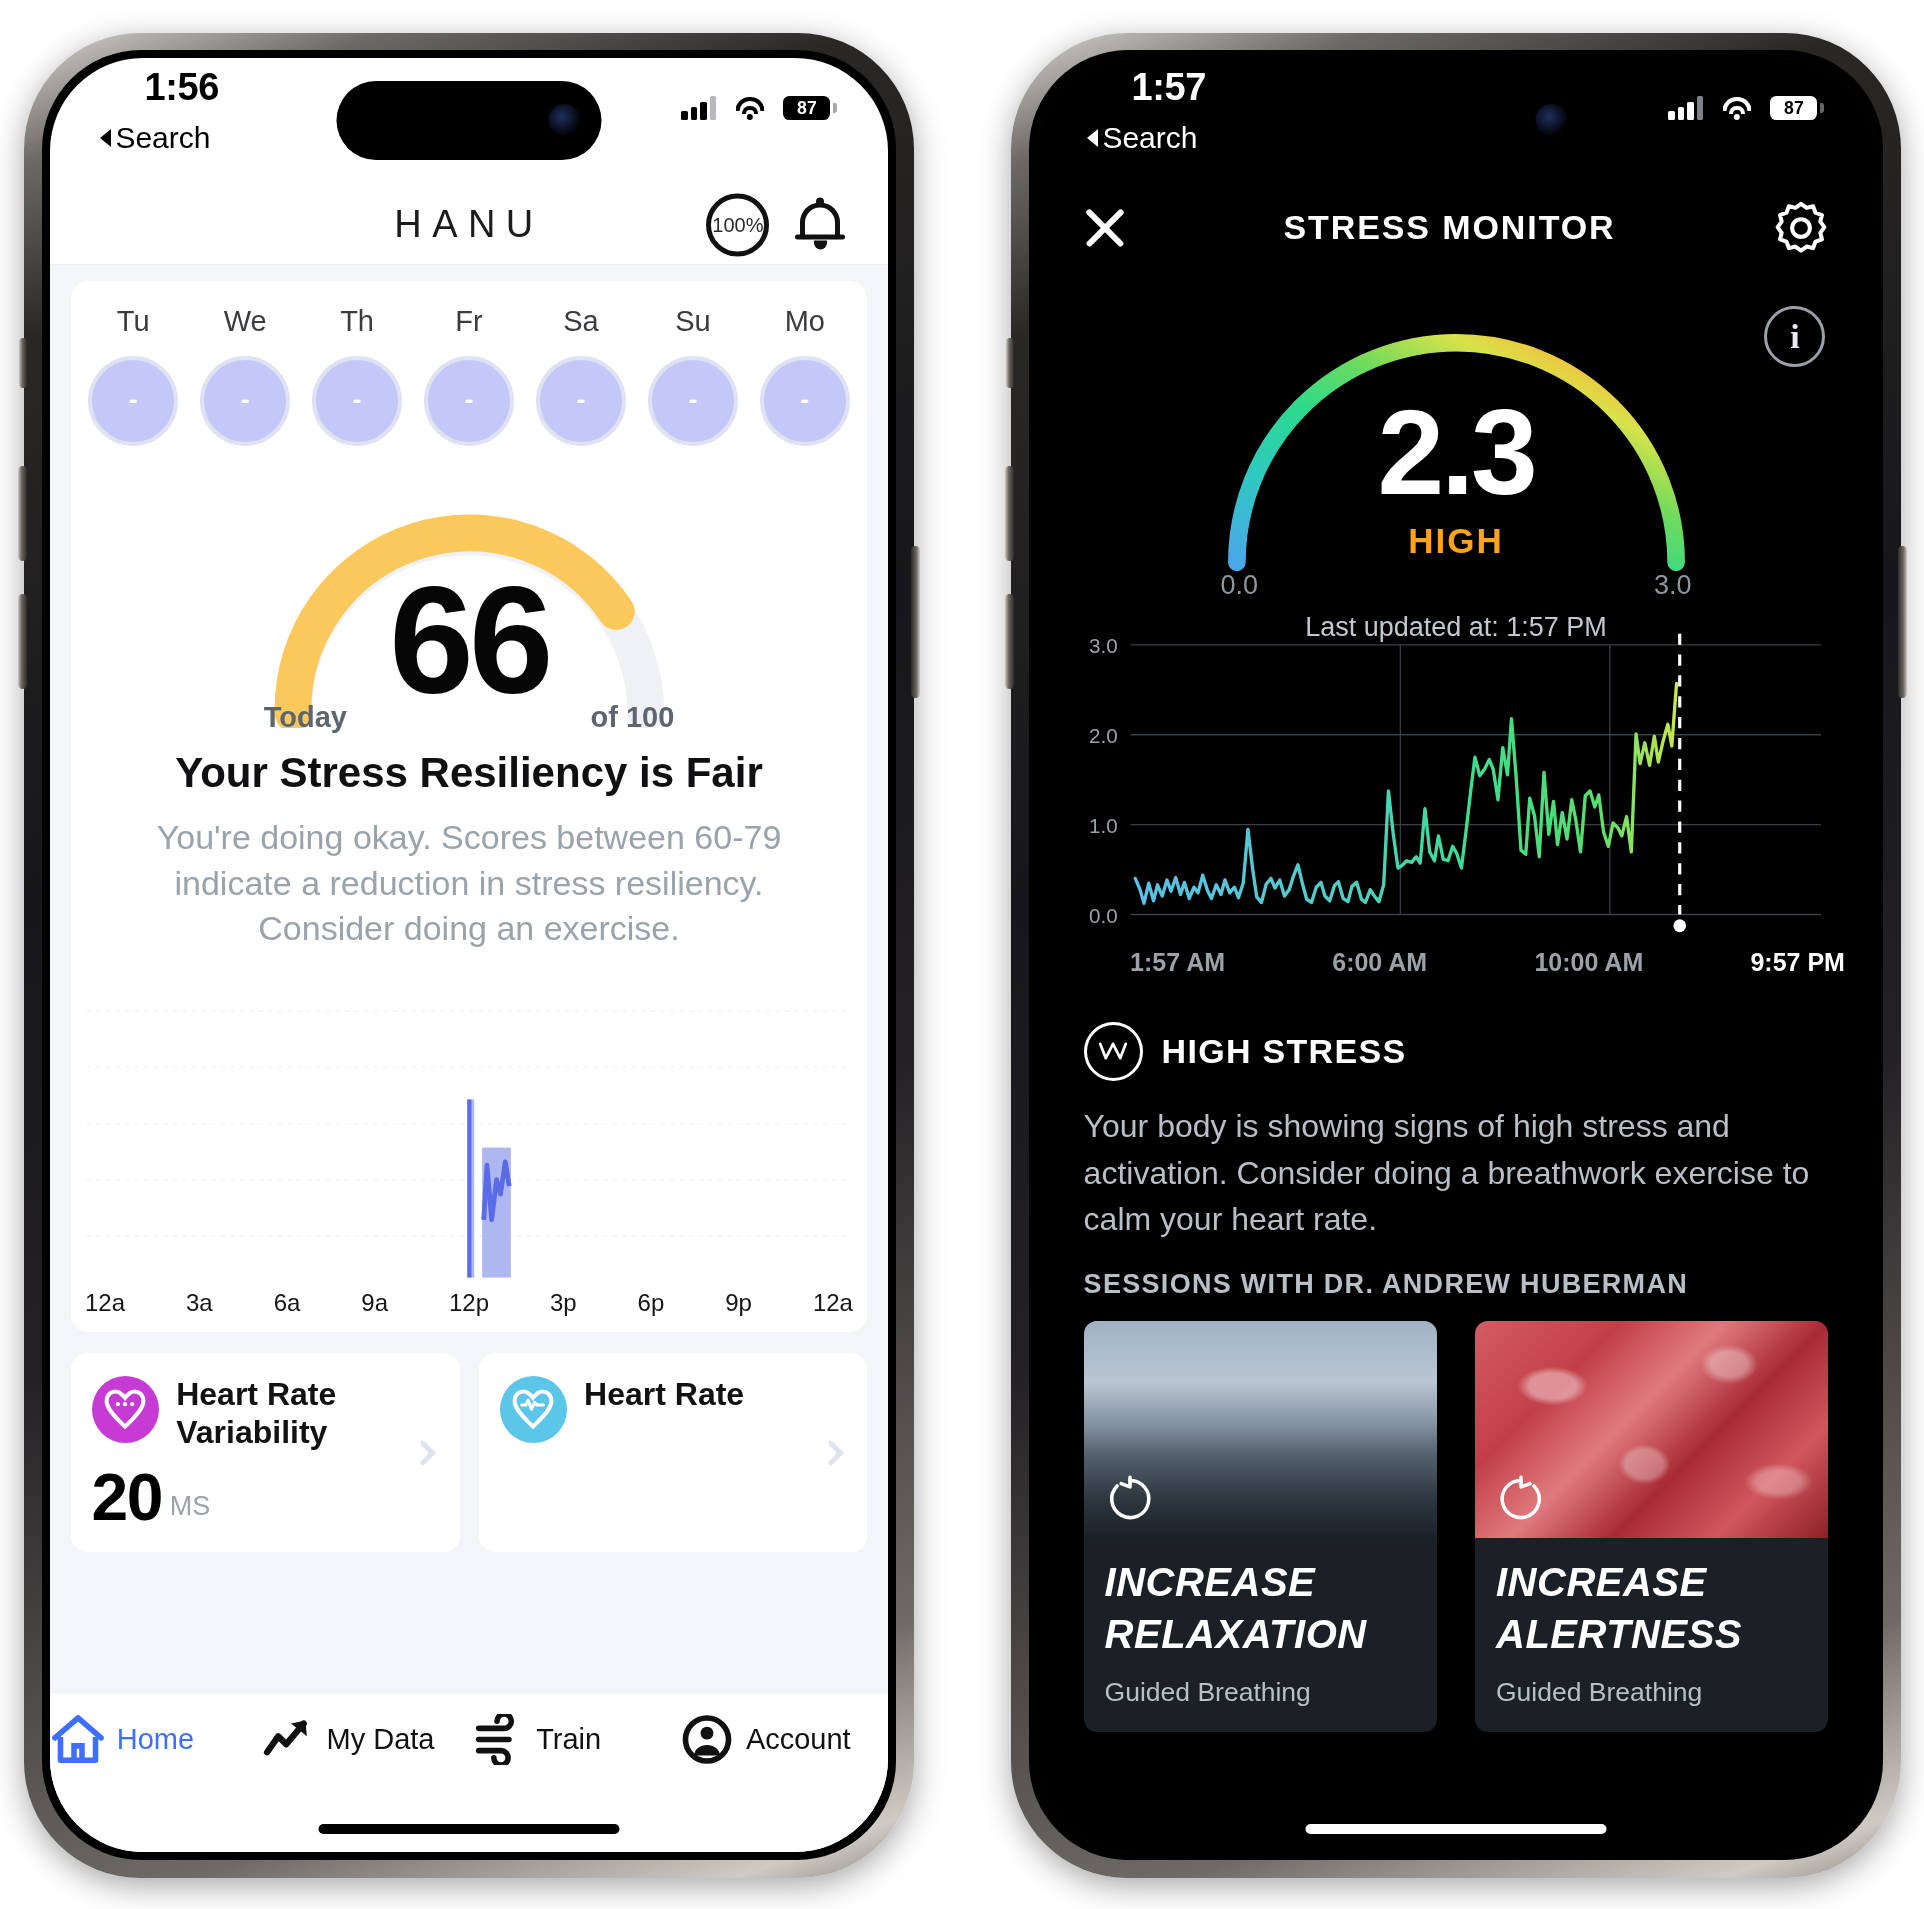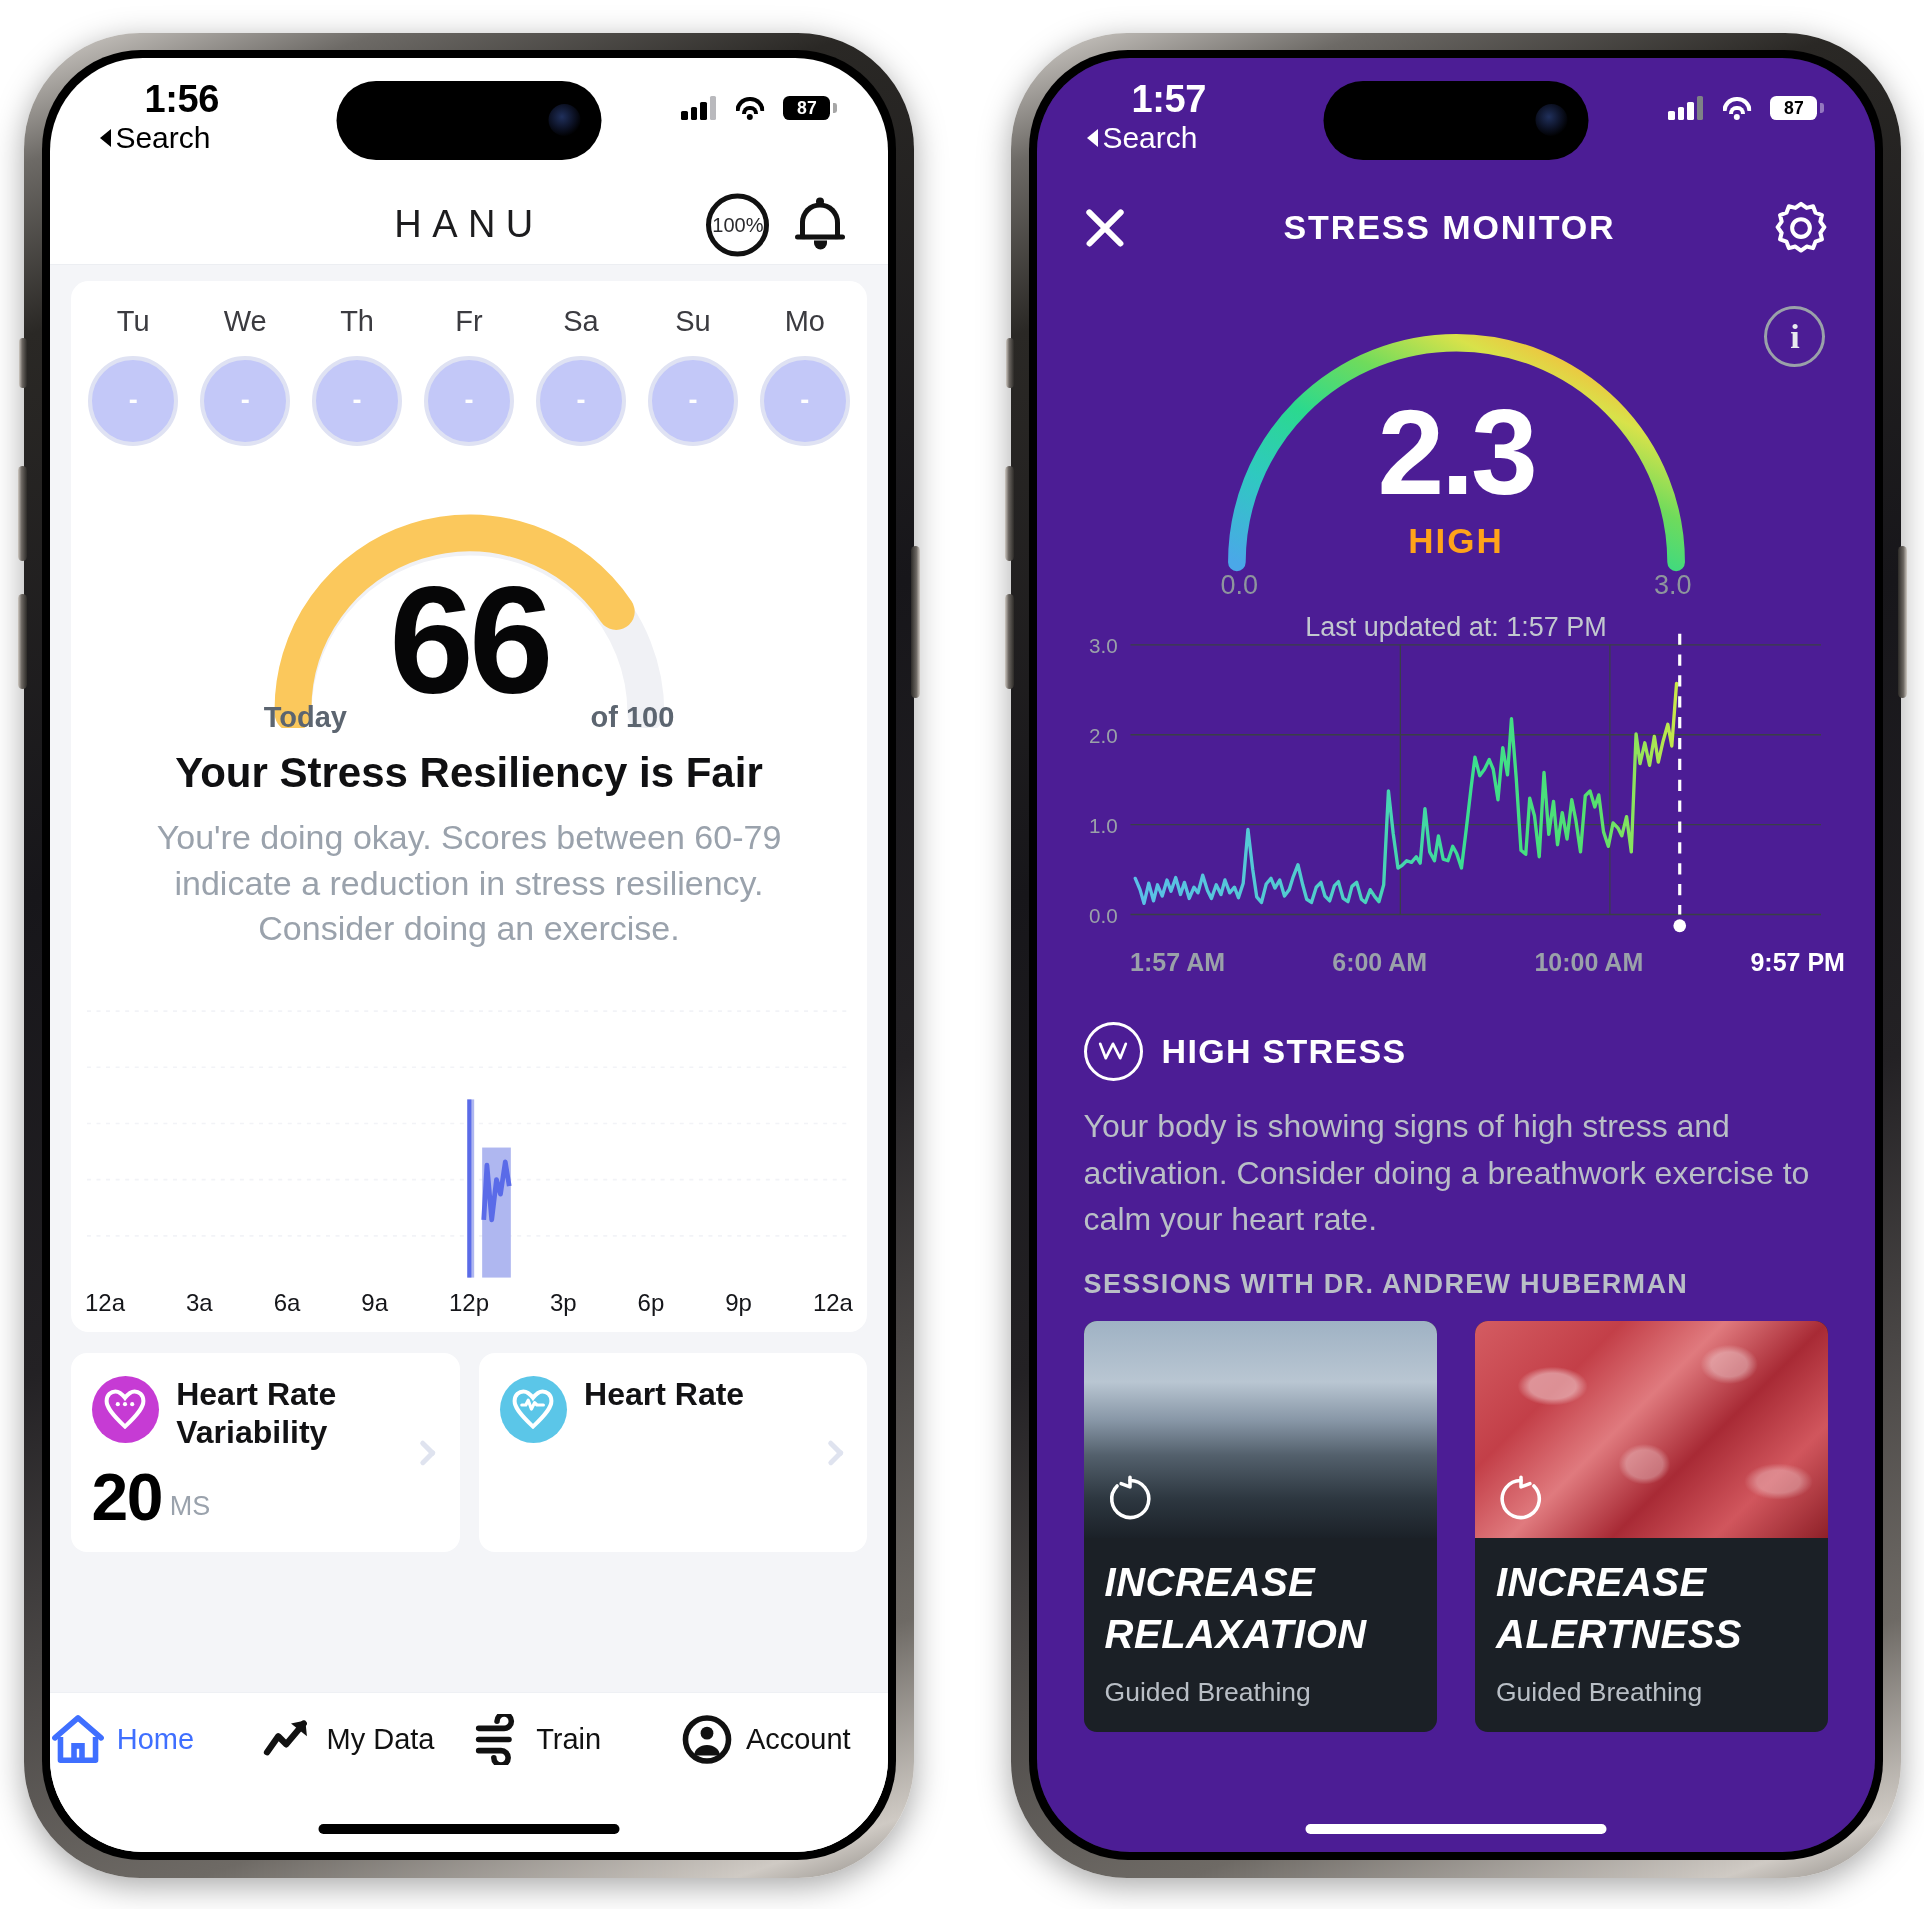--- a/index.html
+++ b/index.html
@@ -70,21 +70,21 @@
   }
   .island-cam { width: 32px; height: 32px; border-radius: 50%;
     background: radial-gradient(circle at 42% 40%, #20305c 0%, #0b1022 48%, #000 75%); }
 
   
   .statusbar {
     position:absolute; top:0; left:0; right:0; height: 120px;
     z-index: 30; pointer-events:none;
   }
   .sb-time {
-    position:absolute; left:95px; top:20px;
+    position:absolute; left:95px; top:8px;
     font-size: 38px; font-weight: 700; letter-spacing:-0.4px;text-align:center;
   }
   .sb-back {
     position:absolute; left:50px; top:63px;
     font-size: 30px; font-weight: 500;
     display:flex; align-items:center; gap:4.8px;
   }
   .sb-back .tri {
     width:0;height:0;border-top:9.6px solid transparent;border-bottom:9.6px solid transparent;
   }
@@ -208,21 +208,21 @@
      border-radius:3.2px; transform: rotate(-45deg); transform-origin: left center;}
 
   .tabbar { height: 160px; background:#fff; border-top:1.6px solid #eef0f4;
     display:flex; align-items:flex-start; padding-top: 21px; flex:0 0 auto; }
   .tab { flex:1; display:flex; flex-direction:row; align-items:center; gap: 11.2px; }
   .tab-lbl { font-size: 29px; font-weight:500; color:#111; }
   .tab.active .tab-lbl { color:#3f6fff; }
 
   
   .app-dark { position:absolute; inset:0; display:flex; flex-direction:column;
-     background:#4c1d95; color:#fff; }
+     background:#000000; color:#fff; }
   .dk-header { margin-top: 128px; height: 83px; display:flex; align-items:center;
      justify-content:space-between; padding: 0 45px; flex:0 0 auto; }
   .dk-title { font-size: 34px; font-weight:700; letter-spacing: 1.9px; }
   .x-ico { position:relative; width: 45px; height:45px; }
   .x-ico:before,.x-ico:after{content:"";position:absolute;left:-1.6px;top:20px;width:50px;height:5.6px;
      background:#fff;border-radius:3.2px;}
   .x-ico:before{transform:rotate(45deg)} .x-ico:after{transform:rotate(-45deg)}
 
   .dk-body { flex:1 1 auto; overflow:hidden; padding: 0 0 0; }
 

